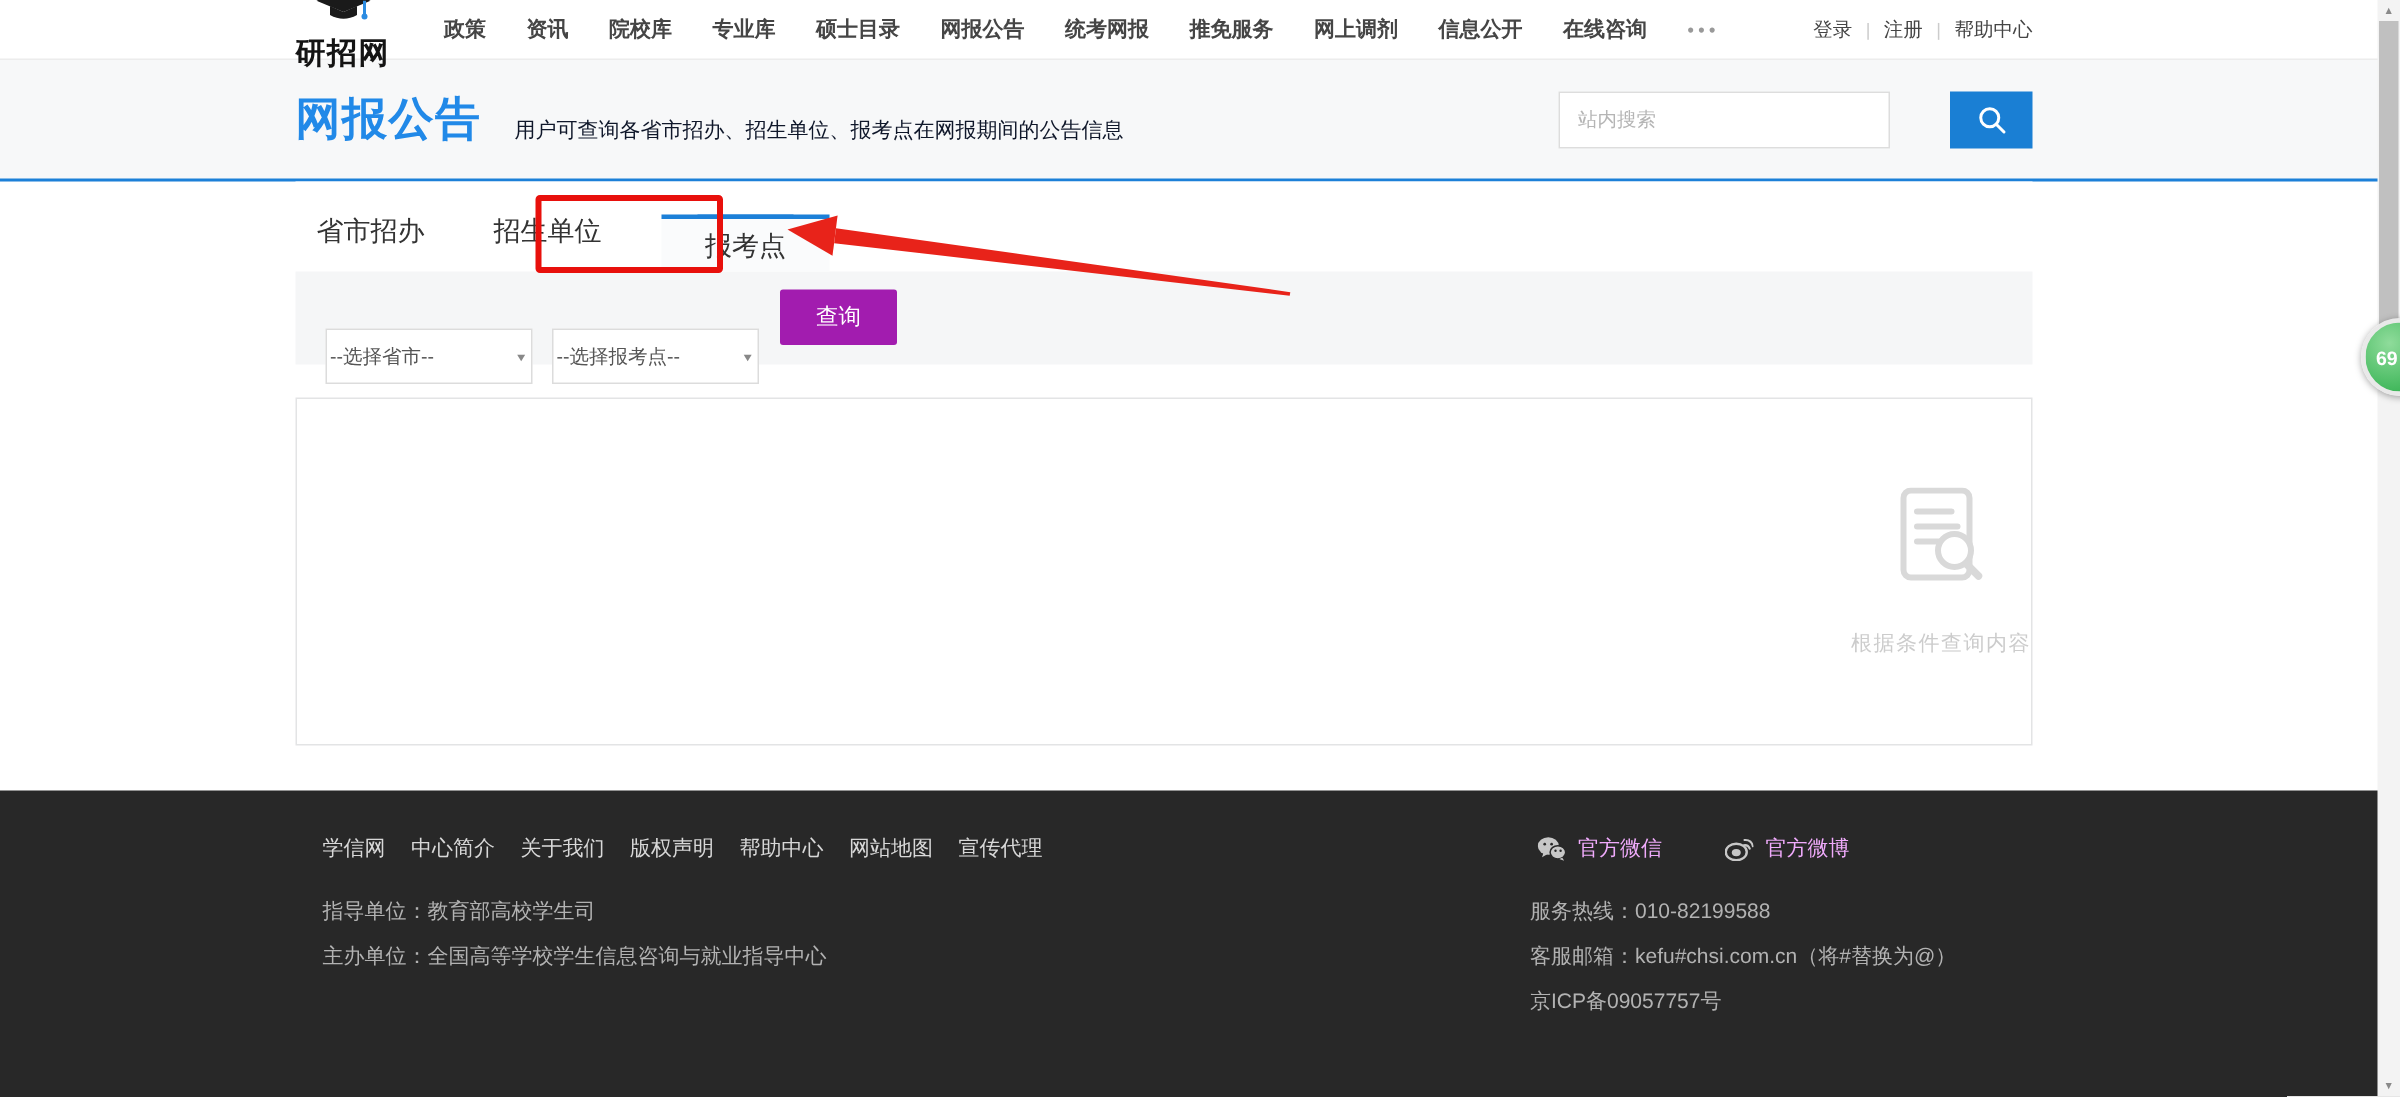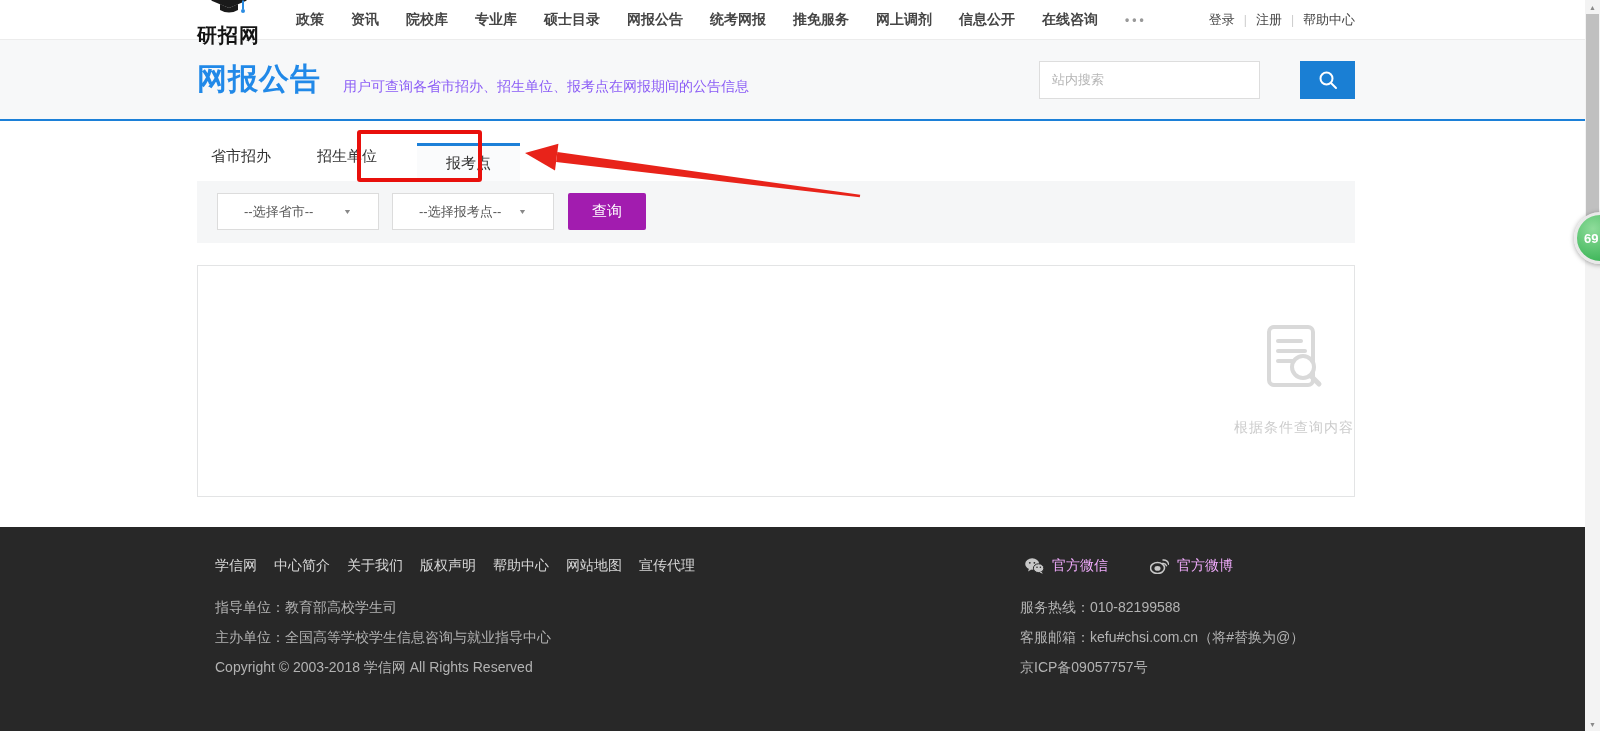--- a/index.html
+++ b/index.html
@@ -17,35 +17,35 @@
   .menu a { font-size:14px; color:#454545; text-decoration:none; cursor:pointer; white-space:nowrap;font-weight:bold; }
   .menu a.more { color:#999; letter-spacing:3px; font-size:12px; }
   .auth { margin-left:auto; display:flex; align-items:center; font-size:13px; color:#454545; }
   .auth a { color:#454545; text-decoration:none; cursor:pointer;font-family:Liberation Serif, serif; }
   .auth .sep { color:#ccc; margin:0 9px; font-size:12px; }
 
   
   .pagehead { height:81px; background:#f7f8f9; border-bottom:2px solid #1c80d8; }
   .pagehead .inner { display:flex; align-items:center; height:79px; }
   .pagehead h1 { font-size:30px; font-weight:bold; color:#2189e8; letter-spacing:1px; }
-  .pagehead .subtitle { font-size:14px; color:#8b5cf6; margin-left:22px; margin-top:14px; }
+  .pagehead .subtitle { font-size:14px; color:#0f172a; margin-left:22px; margin-top:14px; }
   .search { margin-left:auto; display:flex;gap:40px; }
   .search input { width:221px; height:38px; border:1px solid #ddd; background:#fff; padding:0 12px; font-size:13px; color:#333; outline:none; }
   .search input::placeholder { color:#b5b5b5; }
   .search button { width:55px; height:38px; background:#1a7fd4; border:none; cursor:pointer; display:flex; align-items:center; justify-content:center; }
 
   
   .tabs { display:flex; align-items:flex-end; height:60px; padding-left:8px; background:#fff; }
-  .tab { font-size:15px; color:#333; text-decoration:none; cursor:pointer; padding:0 6px 15px 6px; margin-right:34px; white-space:nowrap;margin-top:11px; }
+  .tab { font-size:18px; color:#333; text-decoration:none; cursor:pointer; padding:0 6px 15px 6px; margin-right:34px; white-space:nowrap;margin-top:11px; }
   .tab.active { position:relative; margin-right:0; padding:0 29px; height:38px; display:flex; align-items:center; background:#fafbfc; border-top:3px solid #1c80d8; }
   .tab.active::before { content:""; position:absolute; top:-3px; left:50%; transform:translateX(-50%); width:64px; height:3px; background:#1c80d8; }
 
   
   .filterbar { height:62px; background:#f5f6f7; padding:12px 0 0 20px; display:flex; gap:13px; }
-  .select { width:162px; height:37px; background:#fff; border:1px solid #dcdcdc; display:flex; align-items:center; padding:0 26px; font-size:13px; color:#555; cursor:pointer; }
+  .select { width:138px; height:37px; background:#fff; border:1px solid #dcdcdc; display:flex; align-items:center; padding:0 2px; font-size:13px; color:#555; cursor:pointer;margin-top:26px; }
   .select .caret { margin-left:auto; font-size:9px; color:#888; transform:scaleY(.8); }
   .query { width:78px; height:37px; background:#a21caf; color:#fff; font-size:15px; border:none; border-radius:2px; cursor:pointer; margin-left:1px; font-family:inherit; }
 
   
   .resultbox { margin-top:22px; height:232px; border:1px solid #e3e4e5; background:#fff; display:flex; align-items:center; justify-content:flex-end; }
   .empty { text-align:center; }
   .empty p { margin-top:22px; font-size:14px; color:#ccc; letter-spacing:1px; }
 
   
   .footer { margin-top:30px; height:204px; background:#282828; }
@@ -174,21 +174,20 @@
           <a>学信网</a>
           <a>中心简介</a>
           <a>关于我们</a>
           <a>版权声明</a>
           <a>帮助中心</a>
           <a>网站地图</a>
           <a>宣传代理</a>
         </div>
         <p class="f-line first">指导单位：教育部高校学生司</p>
         <p class="f-line">主办单位：全国高等学校学生信息咨询与就业指导中心</p>
-        <p class="f-line">Copyright © 2003-2018 学信网 All Rights Reserved</p>
       </div>
       <div class="f-right">
         <div class="f-social">
           <a>
             <svg width="19" height="16" viewBox="0 0 19 16">
               <ellipse cx="7.2" cy="6" rx="7" ry="5.8" fill="#c7c7c7"></ellipse>
               <circle cx="4.8" cy="4.8" r="0.9" fill="#282828"></circle>
               <circle cx="9.4" cy="4.8" r="0.9" fill="#282828"></circle>
               <polygon points="4,10.5 3,13.5 6.5,11.5" fill="#c7c7c7"></polygon>
               <ellipse cx="13.6" cy="10.2" rx="5.2" ry="4.4" fill="#c7c7c7" stroke="#282828" stroke-width="1"></ellipse>

